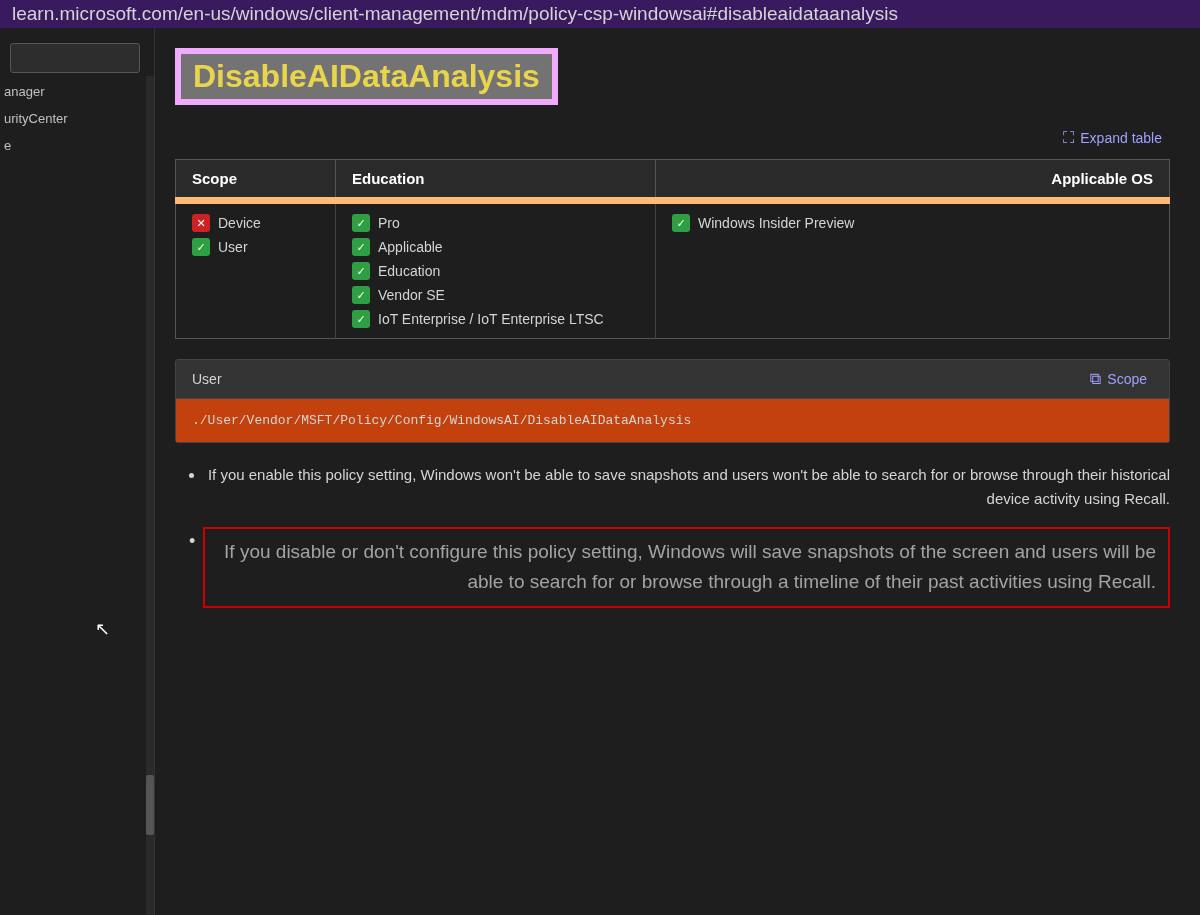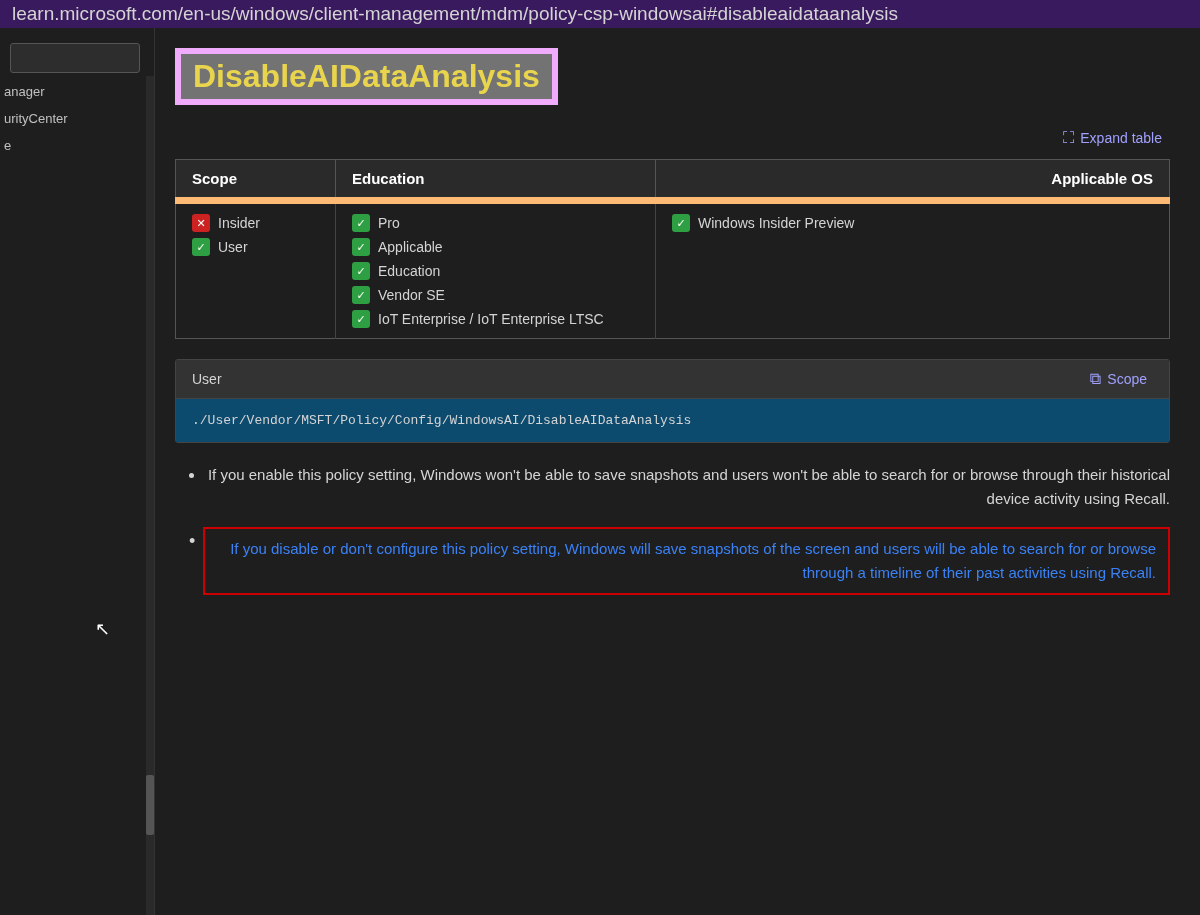--- a/index.html
+++ b/index.html
@@ -264,21 +264,21 @@
 
     .copy-icon {
       font-size: 16px;
     }
 
     .code-content {
       padding: 14px 16px;
       font-family: 'Consolas', 'Courier New', monospace;
       font-size: 13px;
       color: #d4d4d4;
-      background-color: #0c4a6e;
+      background-color: #c2410c;
     }
 
     
     .description-text {
       color: #d4d4d4;
       line-height: 1.6;
       margin-bottom: 16px;
       font-size: 15px;
     }
 
@@ -368,21 +368,21 @@
           <th class="scope-col">Scope</th>
           <th class="editions-col">Education</th>
           <th class="os-col">Applicable OS</th>
         </tr>
       </thead>
       <tbody>
         <tr>
           <td class="scope-col">
             <div class="check-item">
               <span class="check-red-x">✕</span>
-              <span>Insider</span>
+              <span>Device</span>
             </div>
             <div class="check-item">
               <span class="check-green">✓</span>
               <span>User</span>
             </div>
           </td>
           <td class="editions-col">
             <div class="check-item">
               <span class="check-green">✓</span>
               <span>Pro</span>
@@ -433,19 +433,19 @@
     
     <ul class="bullet-list">
       <li>If you enable this policy setting, Windows won't be able to save snapshots and users won't be able to search for or browse through their historical device activity using Recall.</li>
     </ul>
 
     
     <ul class="bullet-list" style="margin-left: 0px; padding-left: 0px; list-style: none;">
       <li style="display: flex; align-items: flex-start; gap: 8px;">
         <span style="margin-top: 4px; font-size: 18px; color: #d4d4d4; margin-left: 14px; flex-shrink: 0;">•</span>
         <div class="highlighted-bullet-wrapper">
-          <span style="color: #3b82f6; line-height: 1.6; font-size: 15px; margin-top: 22px;">If you disable or don't configure this policy setting, Windows will save snapshots of the screen and users will be able to search for or browse through a timeline of their past activities using Recall.</span>
+          <span style="color: #a3a3a3; line-height: 1.6; font-size: 19px; margin-top: 22px;">If you disable or don't configure this policy setting, Windows will save snapshots of the screen and users will be able to search for or browse through a timeline of their past activities using Recall.</span>
         </div>
       </li>
     </ul>
 
   </div>
 </div>
 
 </body></html>

